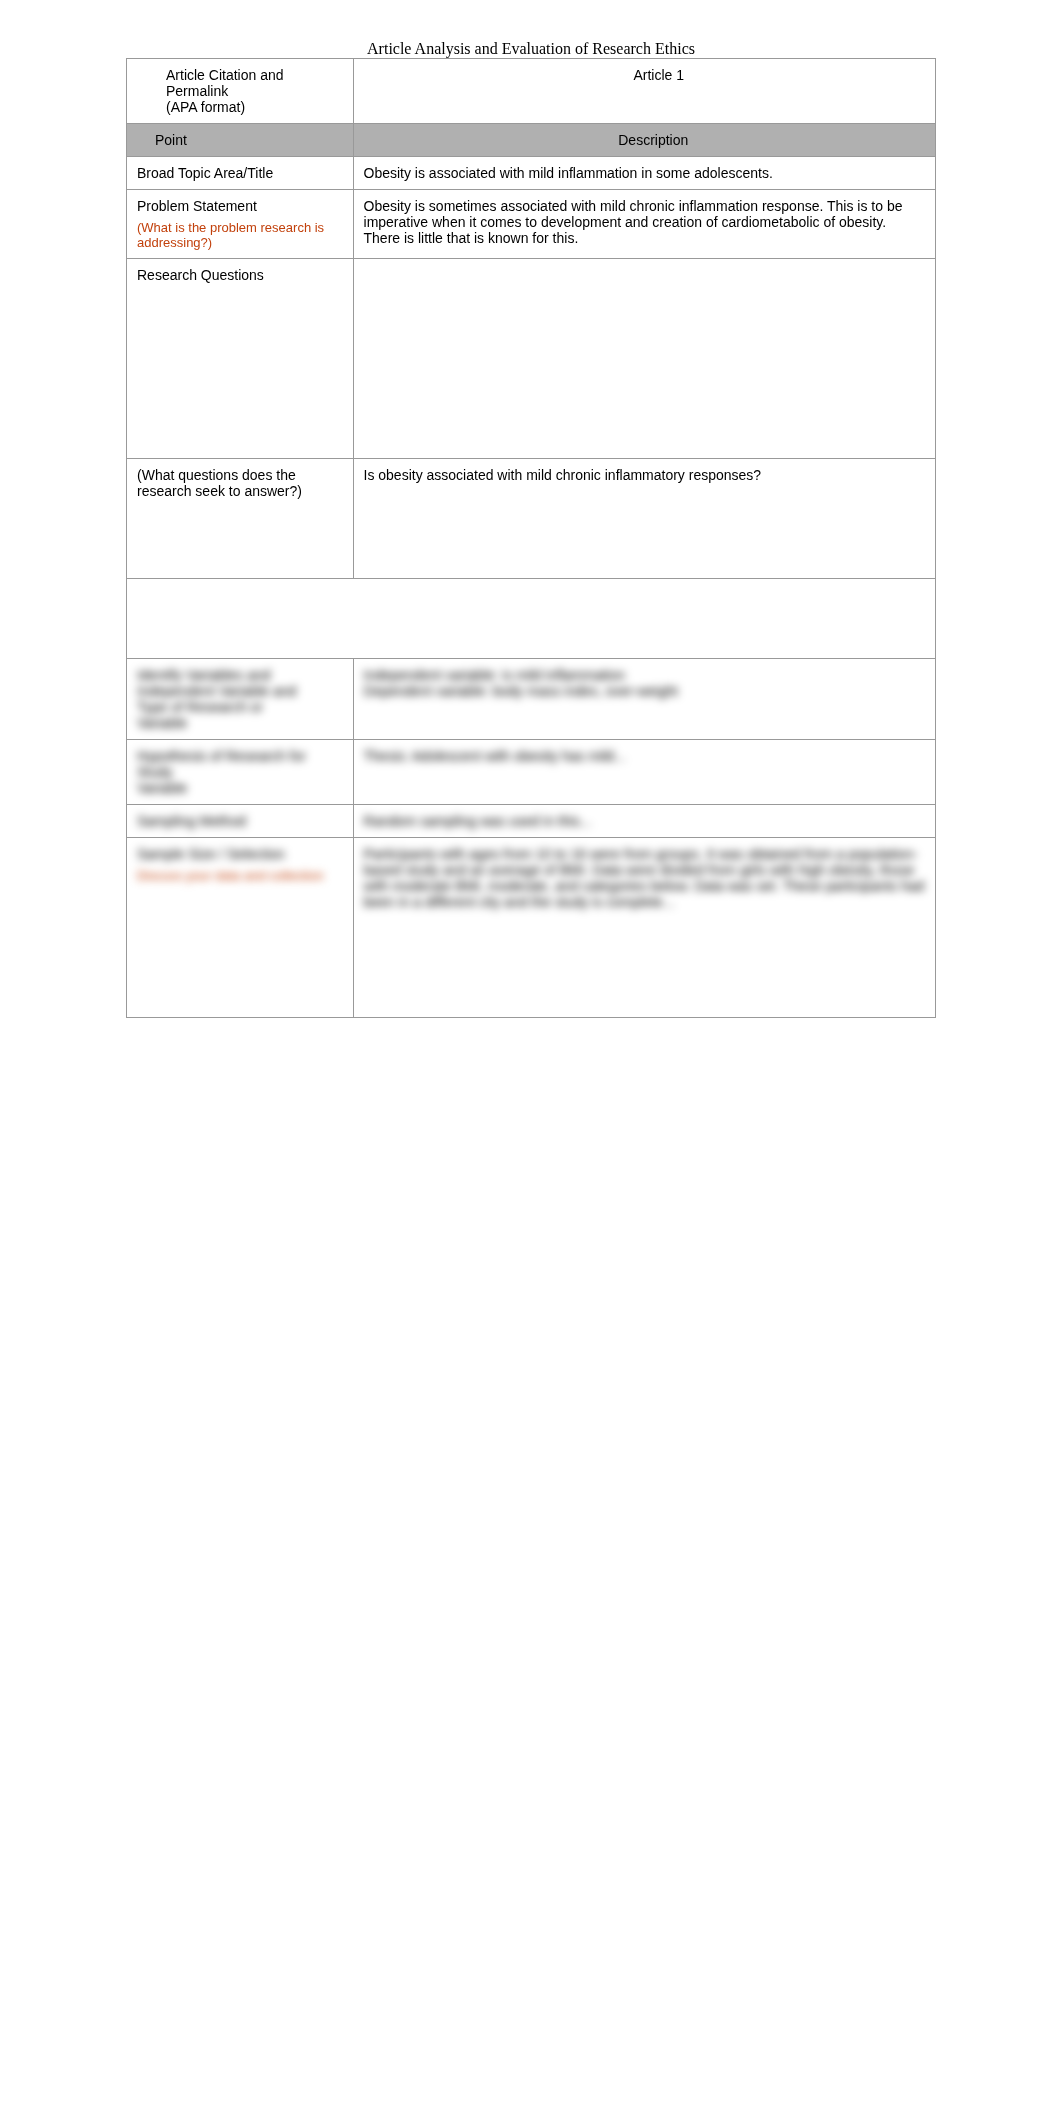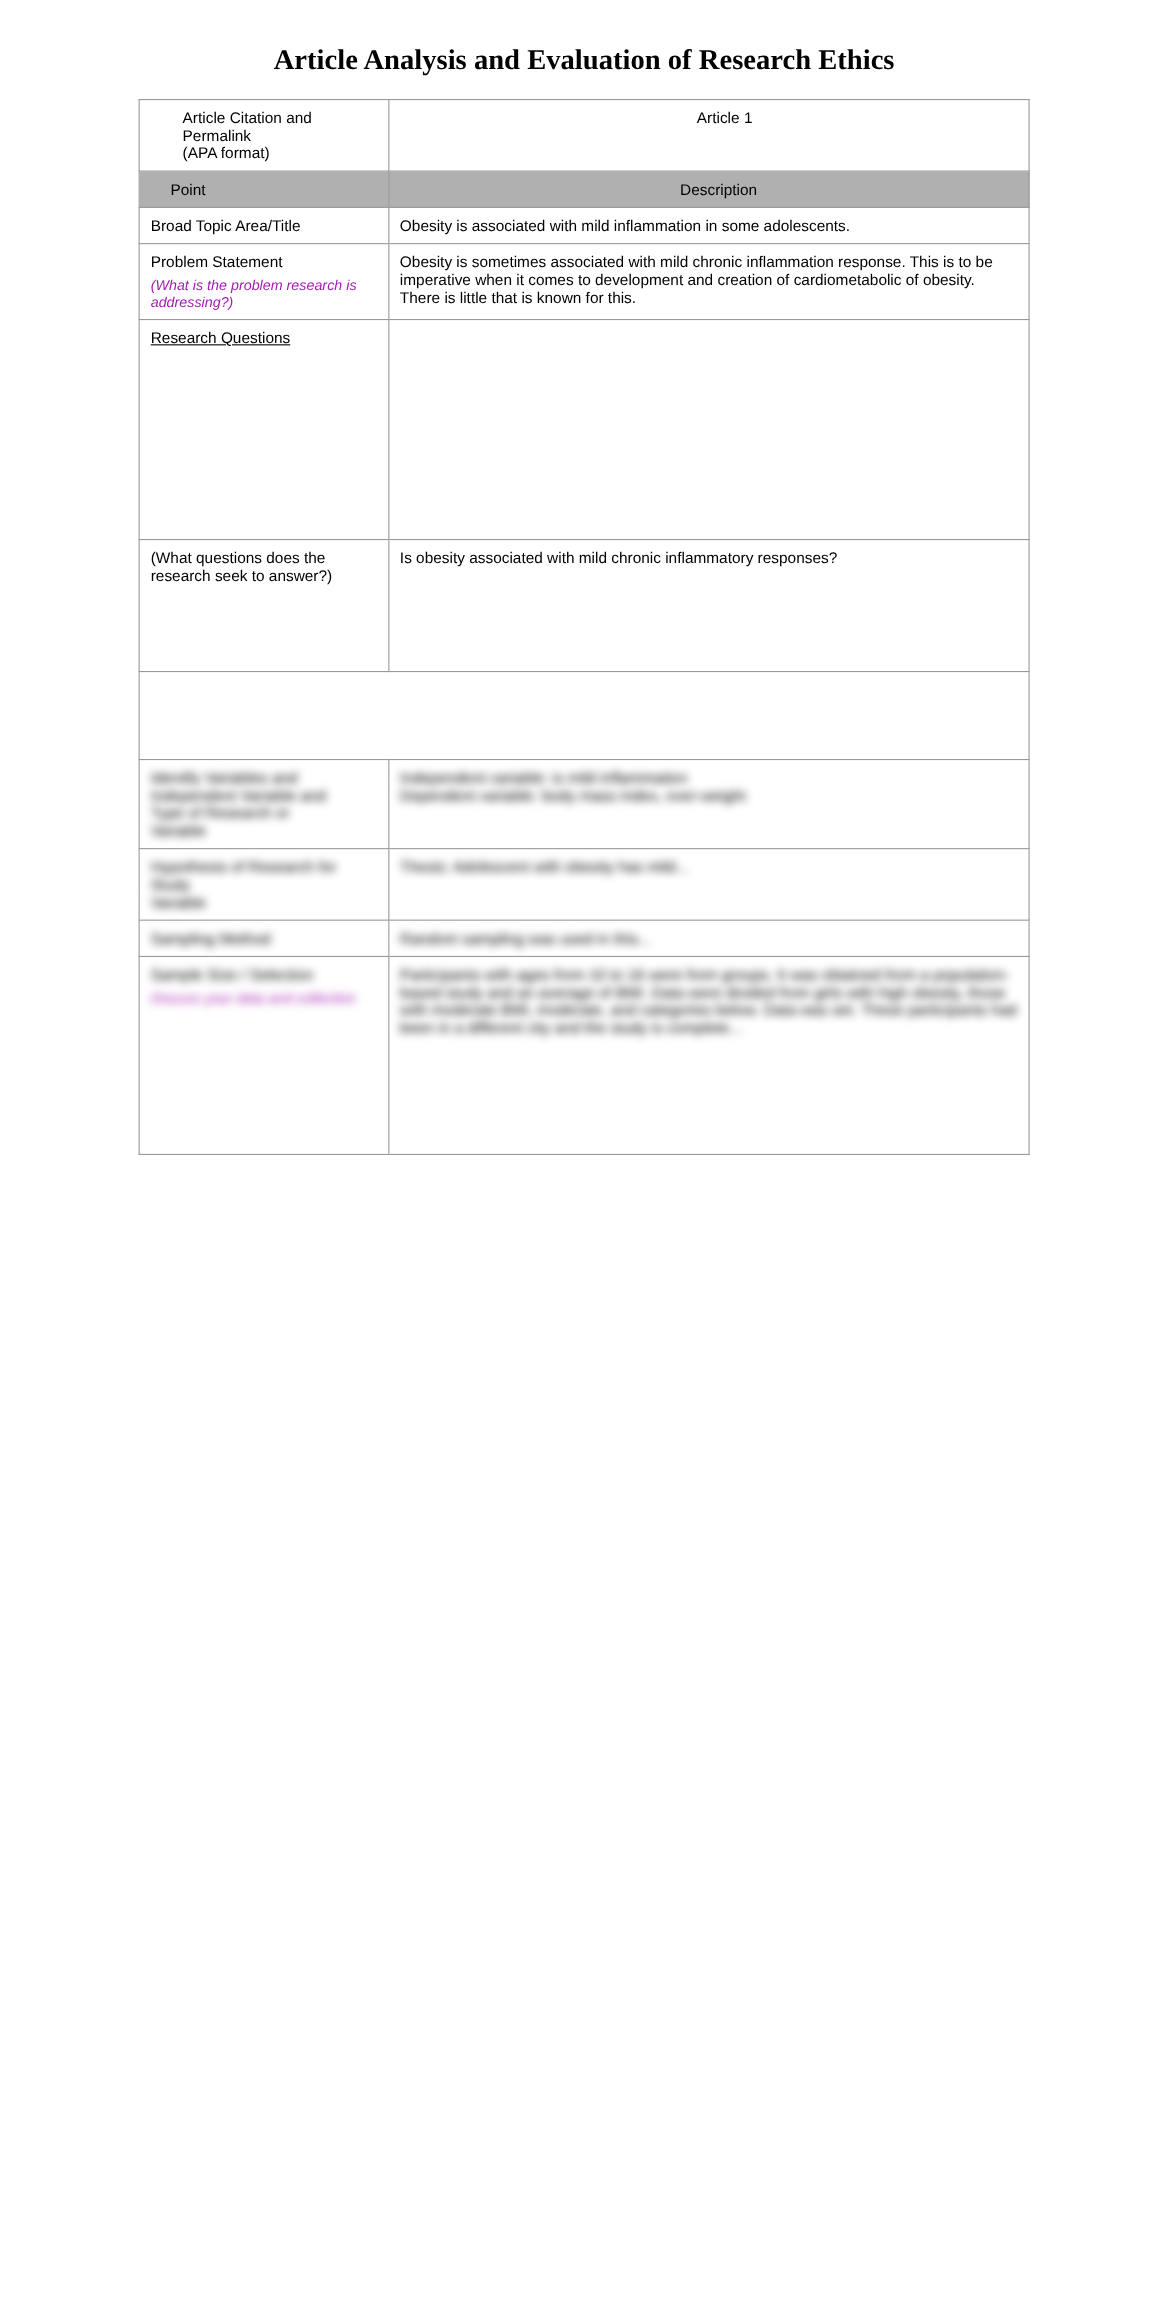--- a/index.html
+++ b/index.html
@@ -17,23 +17,22 @@
     }
 
     .page-container {
       max-width: 850px;
       margin: 0 auto;
       padding: 20px;
     }
 
     .page-title {
       text-align: center;
-      font-size: 26px;
-      font-weight: bold;
-      margin-bottom: 20px;
+      font-size: 16px;
+      font-weight: normal;
       font-family: Georgia, serif;
     }
 
     .main-table {
       width: 100%;
       border-collapse: collapse;
       border: 1px solid #999;
     }
 
     .main-table td, .main-table th {
@@ -66,24 +65,23 @@
 
     .point-cell {
       width: 28%;
     }
 
     .description-cell {
       width: 72%;
     }
 
     .sub-label {
-      font-style: italic;
       font-size: 13px;
       margin-top: 6px;
-      color: #a21caf;
+      color: #c2410c;
     }
 
     .bottom-blurred-row td {
       filter: blur(4px);
     }
 
     .bottom-blurred-row2 td {
       filter: blur(4px);
     }
   </style>
@@ -124,21 +122,21 @@
       <td class="point-cell">
         <span>Problem Statement</span>
         <p class="sub-label">(What is the problem research is addressing?)</p>
       </td>
       <td class="description-cell">
         <span>Obesity is sometimes associated with mild chronic inflammation response. This is to be imperative when it comes to development and creation of cardiometabolic of obesity. There is little that is known for this.</span>
       </td>
     </tr>
 
 
-    <tr style="height: 200px; text-decoration: underline;">
+    <tr style="height: 200px;">
       <td class="point-cell">
         <span>Research Questions</span>
       </td>
       <td class="description-cell">
       </td>
     </tr>
 
     <tr style="height: 120px;">
       <td class="point-cell">
         <span>(What questions does the research seek to answer?)</span>

